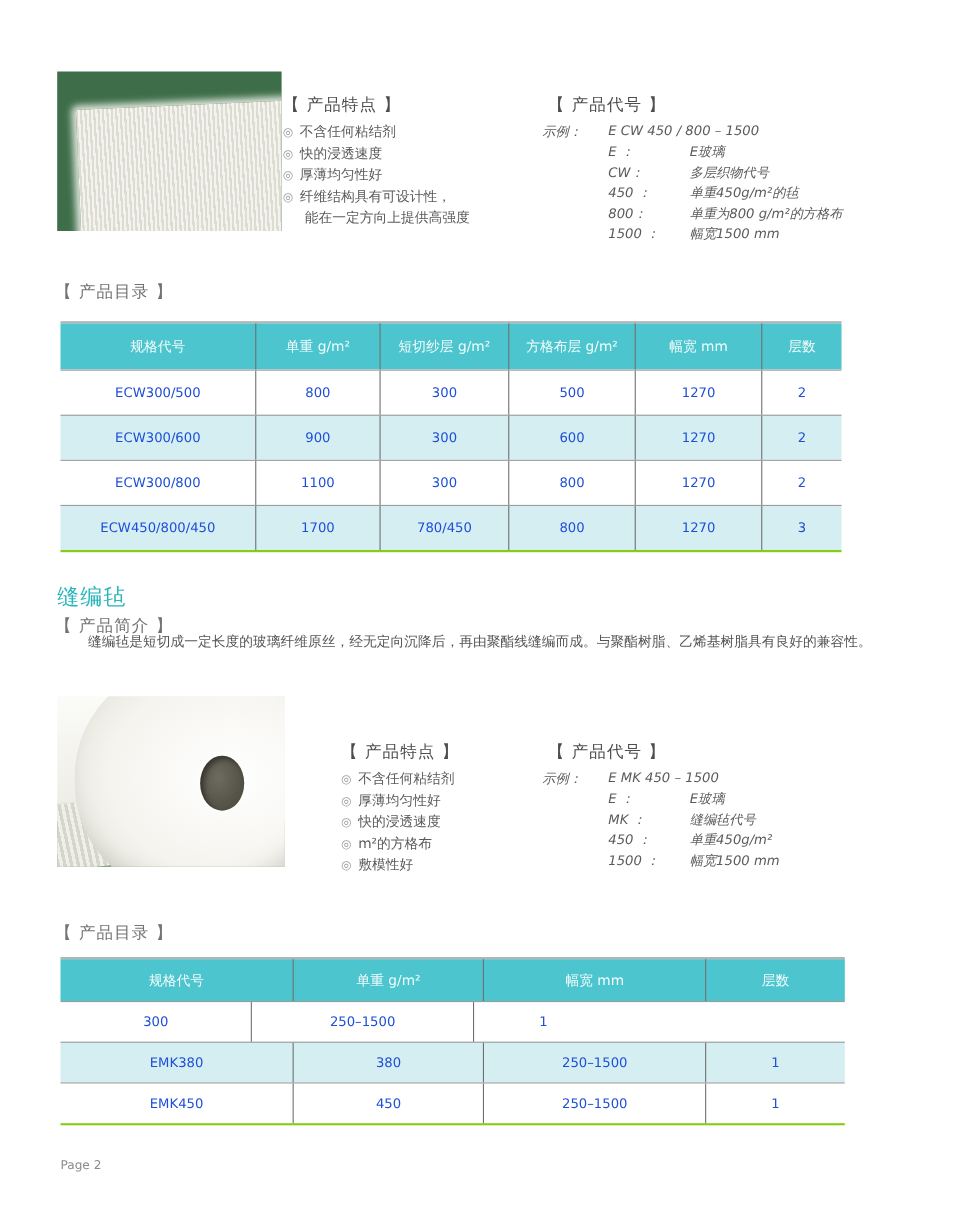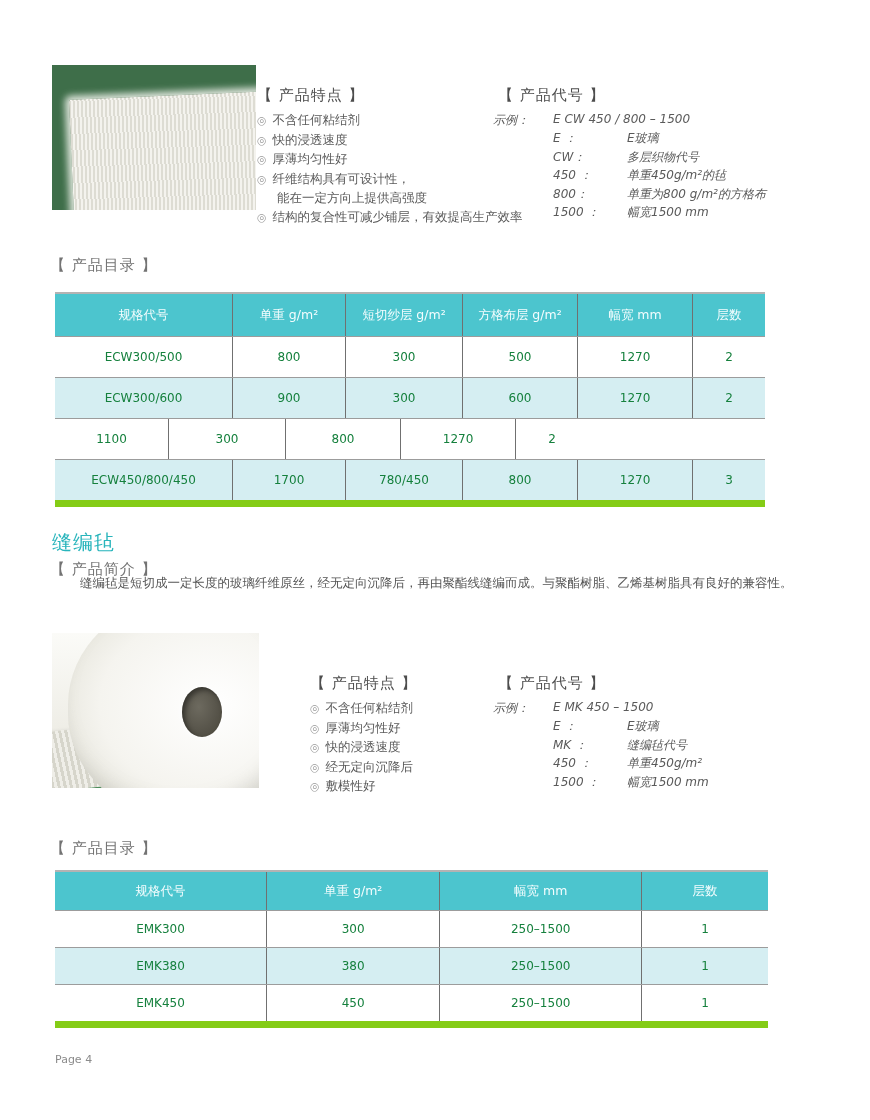--- a/index.html
+++ b/index.html
@@ -43,28 +43,28 @@
   .codes .h { font-size:15px; color:#4d4d4d; letter-spacing:1px; padding-left:5px; margin-bottom:7px; white-space:nowrap; }
   .code-grid { display:grid; grid-template-columns:60px 74px auto; grid-auto-rows:18.4px;
                font-size:12px; color:#5a5a5a; }
   .code-grid .span2 { grid-column:2 / 4; }
   .code-grid span { white-space:nowrap;font-style:italic; }
 
   
   .intro-text { position:absolute; font-size:12.5px; color:#555555; white-space:nowrap; }
 
   
-  .tbl { position:absolute; border-top:2px solid #b3b3b3; border-bottom:7px solid #84cc16; }
+  .tbl { position:absolute; border-top:2px solid #b3b3b3; border-bottom:2px solid #84cc16; }
   .trow { display:flex; width:100%; }
   .thead { background:#4cc5ce; }
   .thead .cell { color:#f4fdfe; font-size:12.5px; }
   .tbody-row { background:#ffffff; border-top:1px solid #9c9c9c; }
   .tbody-row.alt { background:#d5eef2; }
   .cell { display:flex; align-items:center; justify-content:center; text-align:center;
-          font-size:12px; color:#15803d; white-space:nowrap; }
+          font-size:12px; color:#1d4ed8; white-space:nowrap; }
   .cell + .cell { border-left:1px solid #707070; }
   
   .t1 .thead .cell { height:42px; }
   .t1 .tbody-row .cell { height:40px; }
   .t1 .c0{width:24.93%;} .t1 .c1{width:15.92%;} .t1 .c2{width:16.48%;}
   .t1 .c3{width:16.20%;} .t1 .c4{width:16.20%;} .t1 .c5{width:10.27%;}
   
   .t2 .thead .cell { height:38px; }
   .t2 .tbody-row .cell { height:36px; }
   .t2 .d0{width:29.6%;} .t2 .d1{width:24.3%;} .t2 .d2{width:28.3%;} .t2 .d3{width:17.8%;}
@@ -80,21 +80,20 @@
     <div class="mat"></div>
   </div>
 
   <div class="features" style="left:257px; top:86px;">
     <div class="h">【 产品特点 】</div>
     <div class="feat-item"><span class="bullet">◎</span><span>不含任何粘结剂</span></div>
     <div class="feat-item"><span class="bullet">◎</span><span>快的浸透速度</span></div>
     <div class="feat-item"><span class="bullet">◎</span><span>厚薄均匀性好</span></div>
     <div class="feat-item"><span class="bullet">◎</span><span>纤维结构具有可设计性，</span></div>
     <div class="feat-item nobullet"><span>能在一定方向上提供高强度</span></div>
-    <div class="feat-item"><span class="bullet">◎</span><span>结构的复合性可减少铺层，有效提高生产效率</span></div>
   </div>
 
   <div class="codes" style="left:493px; top:86px;">
     <div class="h">【 产品代号 】</div>
     <div class="code-grid">
       <span>示例：</span>
       <span class="span2">E CW 450 / 800 – 1500</span>
       <span></span>
         <span>E ：</span>
         <span>E玻璃</span>
@@ -134,20 +133,21 @@
     </div>
     <div class="trow tbody-row alt">
       <div class="cell c0">ECW300/600</div>
       <div class="cell c1">900</div>
       <div class="cell c2">300</div>
       <div class="cell c3">600</div>
       <div class="cell c4">1270</div>
       <div class="cell c5">2</div>
     </div>
     <div class="trow tbody-row">
+      <div class="cell c0">ECW300/800</div>
       <div class="cell c1">1100</div>
       <div class="cell c2">300</div>
       <div class="cell c3">800</div>
       <div class="cell c4">1270</div>
       <div class="cell c5">2</div>
     </div>
     <div class="trow tbody-row alt">
       <div class="cell c0">ECW450/800/450</div>
       <div class="cell c1">1700</div>
       <div class="cell c2">780/450</div>
@@ -166,21 +166,21 @@
     <div class="flat-strip"></div>
     <div class="roll-body"></div>
     <div class="roll-hole"></div>
   </div>
 
   <div class="features" style="left:310px; top:674px;">
     <div class="h">【 产品特点 】</div>
     <div class="feat-item"><span class="bullet">◎</span><span>不含任何粘结剂</span></div>
     <div class="feat-item"><span class="bullet">◎</span><span>厚薄均匀性好</span></div>
     <div class="feat-item"><span class="bullet">◎</span><span>快的浸透速度</span></div>
-    <div class="feat-item"><span class="bullet">◎</span><span>经无定向沉降后</span></div>
+    <div class="feat-item"><span class="bullet">◎</span><span>m²的方格布</span></div>
     <div class="feat-item"><span class="bullet">◎</span><span>敷模性好</span></div>
   </div>
 
   <div class="codes" style="left:493px; top:674px;">
     <div class="h">【 产品代号 】</div>
     <div class="code-grid">
       <span>示例：</span>
       <span class="span2">E MK 450 – 1500</span>
       <span></span>
         <span>E ：</span>
@@ -200,34 +200,33 @@
   <div class="bracket-heading" style="left:50px; top:839px;">【 产品目录 】</div>
 
   <div class="tbl t2" style="left:55px; top:870px; width:713px;">
     <div class="trow thead">
       <div class="cell d0">规格代号</div>
       <div class="cell d1">单重  g/m²</div>
       <div class="cell d2">幅宽  mm</div>
       <div class="cell d3">层数</div>
     </div>
     <div class="trow tbody-row">
-      <div class="cell d0">EMK300</div>
       <div class="cell d1">300</div>
       <div class="cell d2">250–1500</div>
       <div class="cell d3">1</div>
     </div>
     <div class="trow tbody-row alt">
       <div class="cell d0">EMK380</div>
       <div class="cell d1">380</div>
       <div class="cell d2">250–1500</div>
       <div class="cell d3">1</div>
     </div>
     <div class="trow tbody-row">
       <div class="cell d0">EMK450</div>
       <div class="cell d1">450</div>
       <div class="cell d2">250–1500</div>
       <div class="cell d3">1</div>
     </div>
   </div>
 
-  <div class="footer">Page 4</div>
+  <div class="footer">Page 2</div>
 
 </div>
 
 </body></html>

